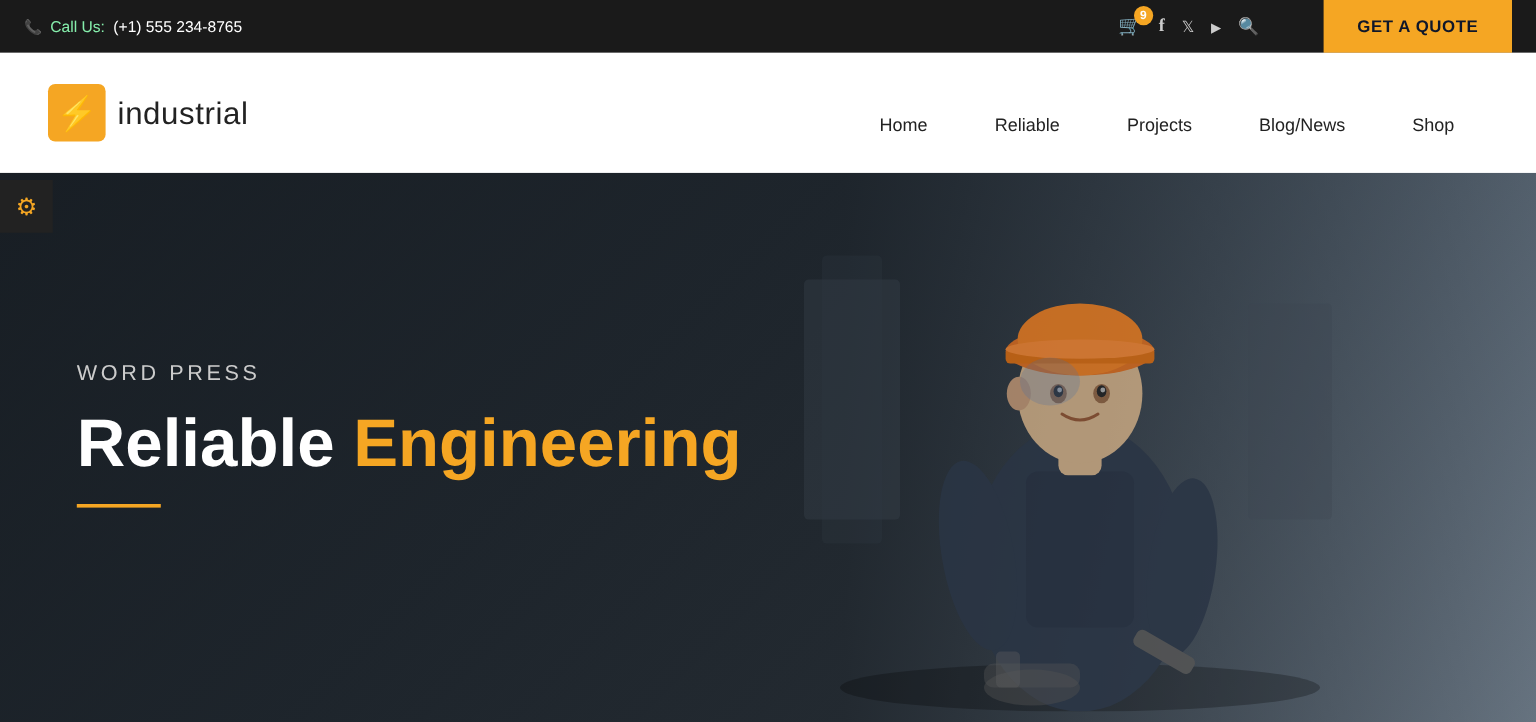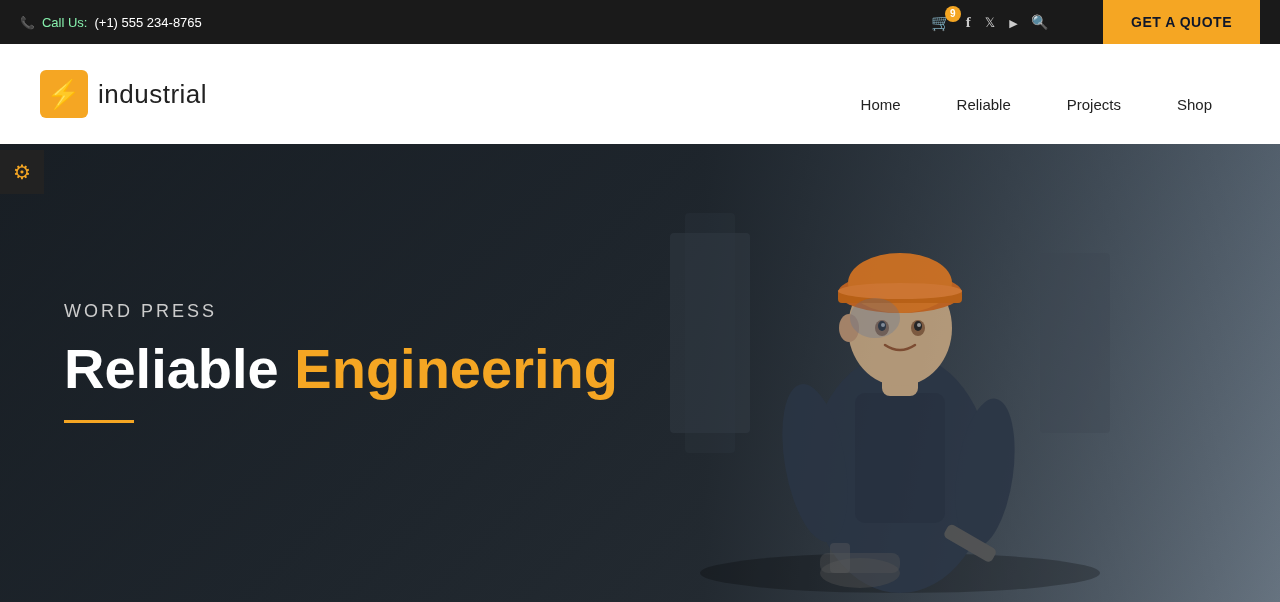--- a/index.html
+++ b/index.html
@@ -267,20 +267,23 @@
     <div class="nav-item active">
       <span>Home</span>
     </div>
     <div class="nav-item">
       <span>Reliable</span>
     </div>
     <div class="nav-item">
       <span>Projects</span>
     </div>
     <div class="nav-item">
+      <span>Blog/News</span>
+    </div>
+    <div class="nav-item">
       <span>Shop</span>
     </div>
   </nav>
 </div>
 
 <div class="hero">
   <div class="hero-bg"></div>
 
   <div class="hero-figure">
     <svg class="worker-svg" viewBox="0 0 480 440" xmlns="http://www.w3.org/2000/svg">

